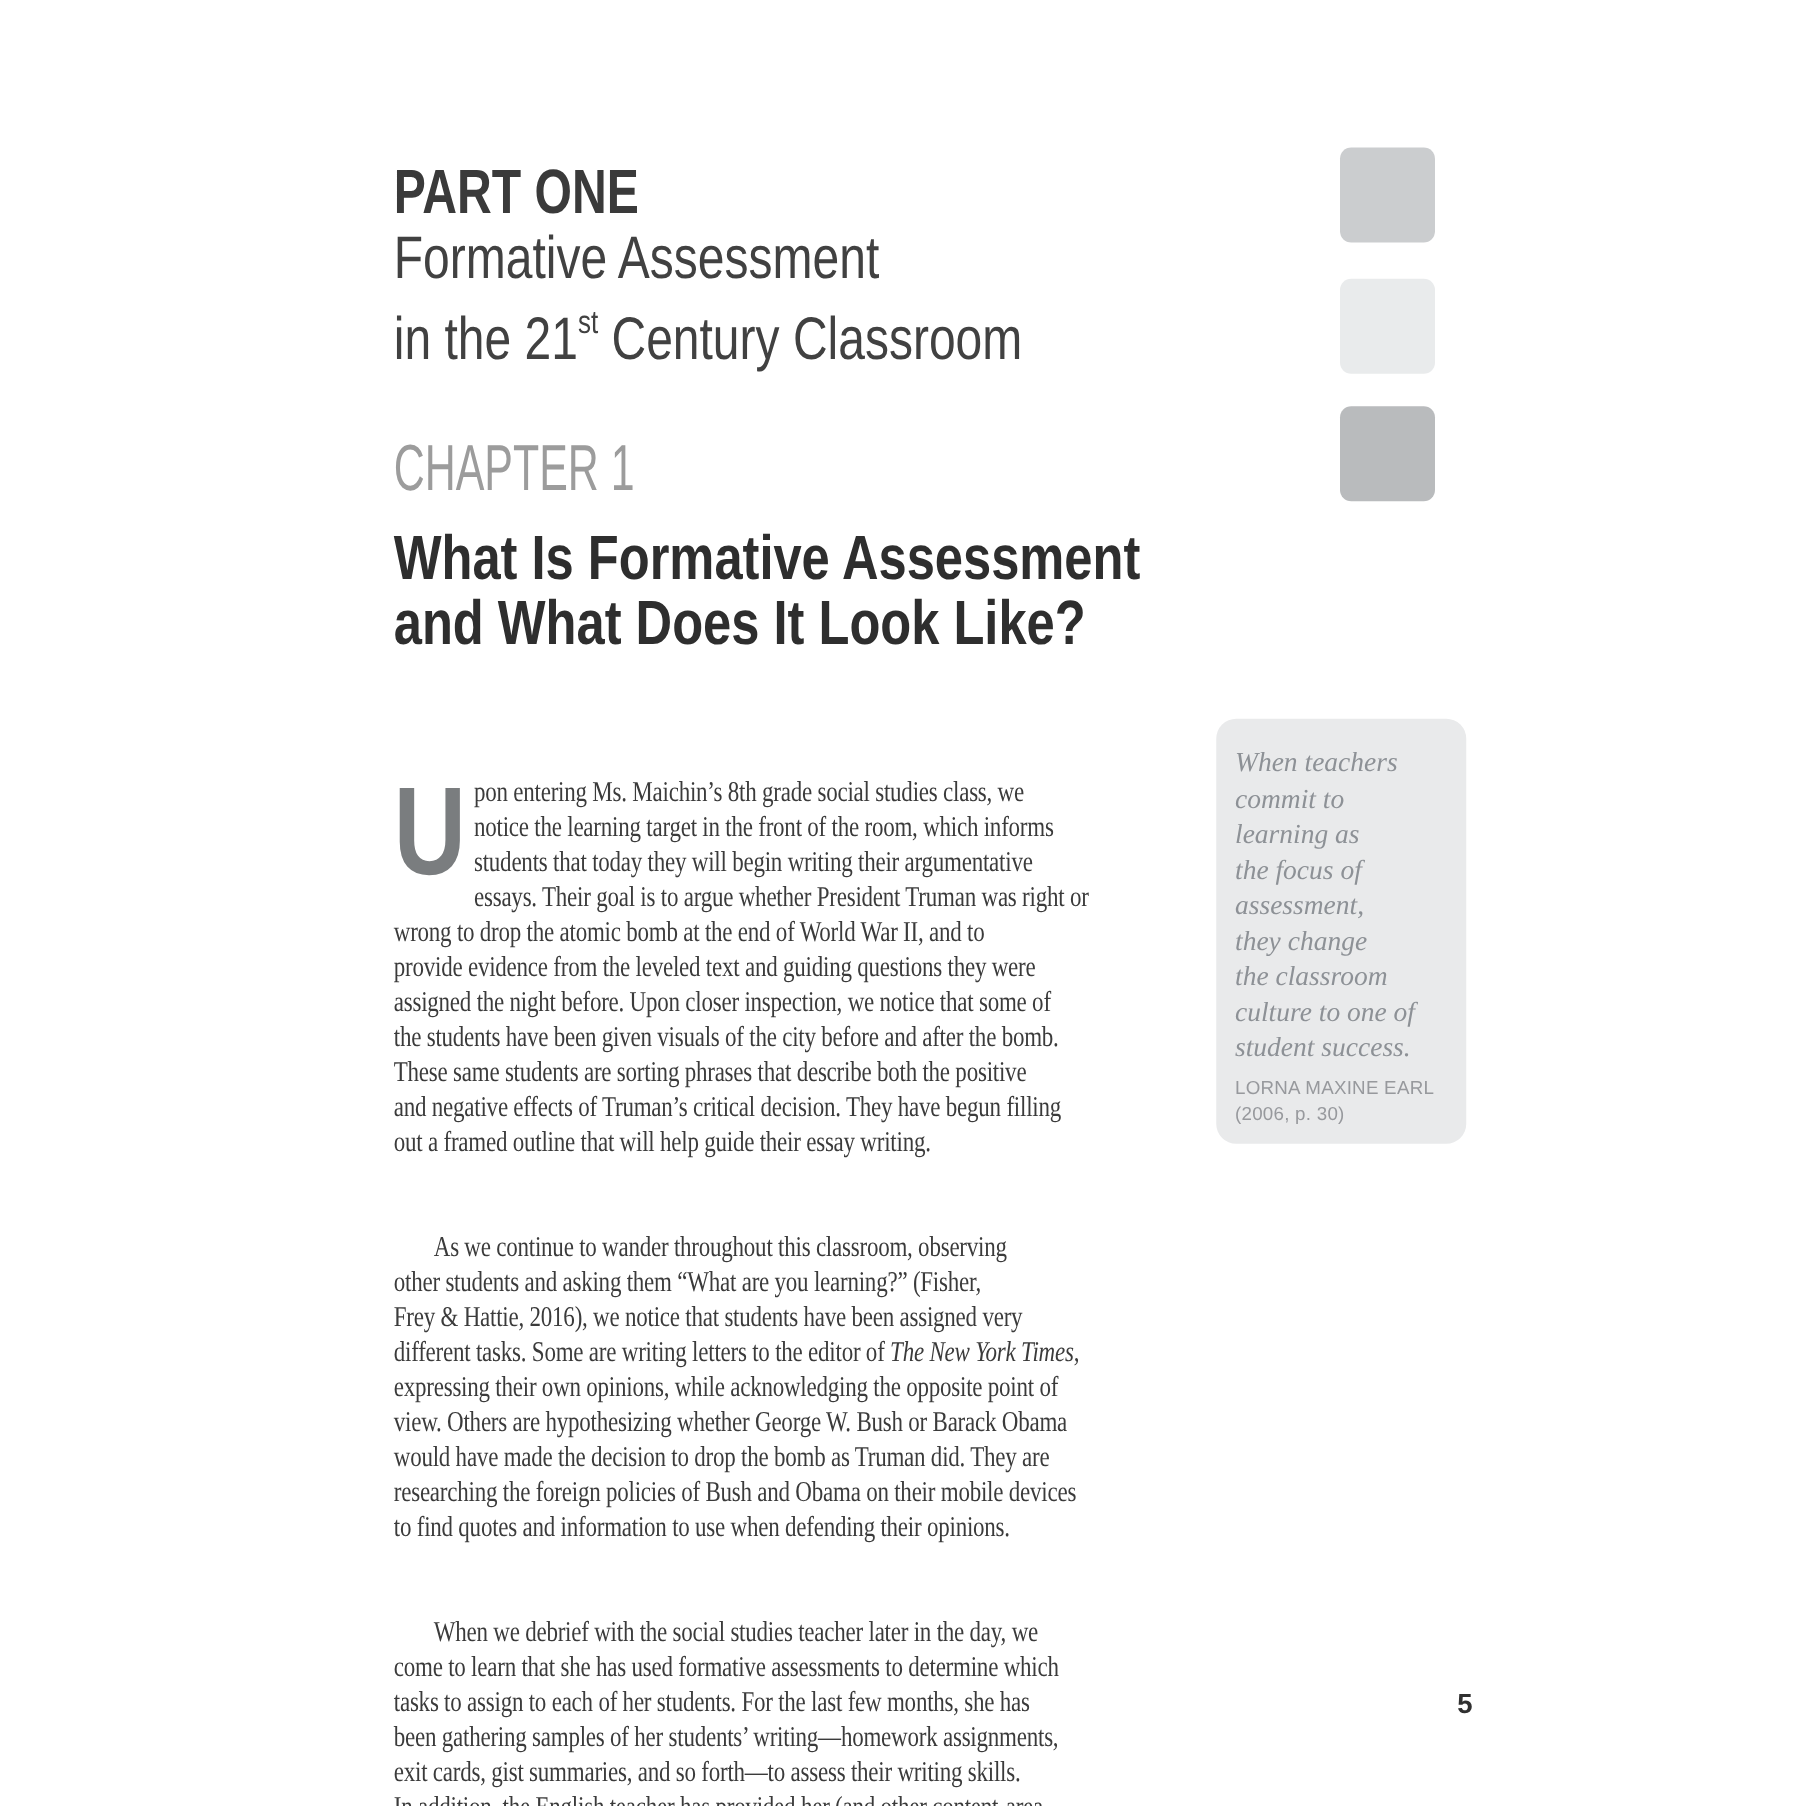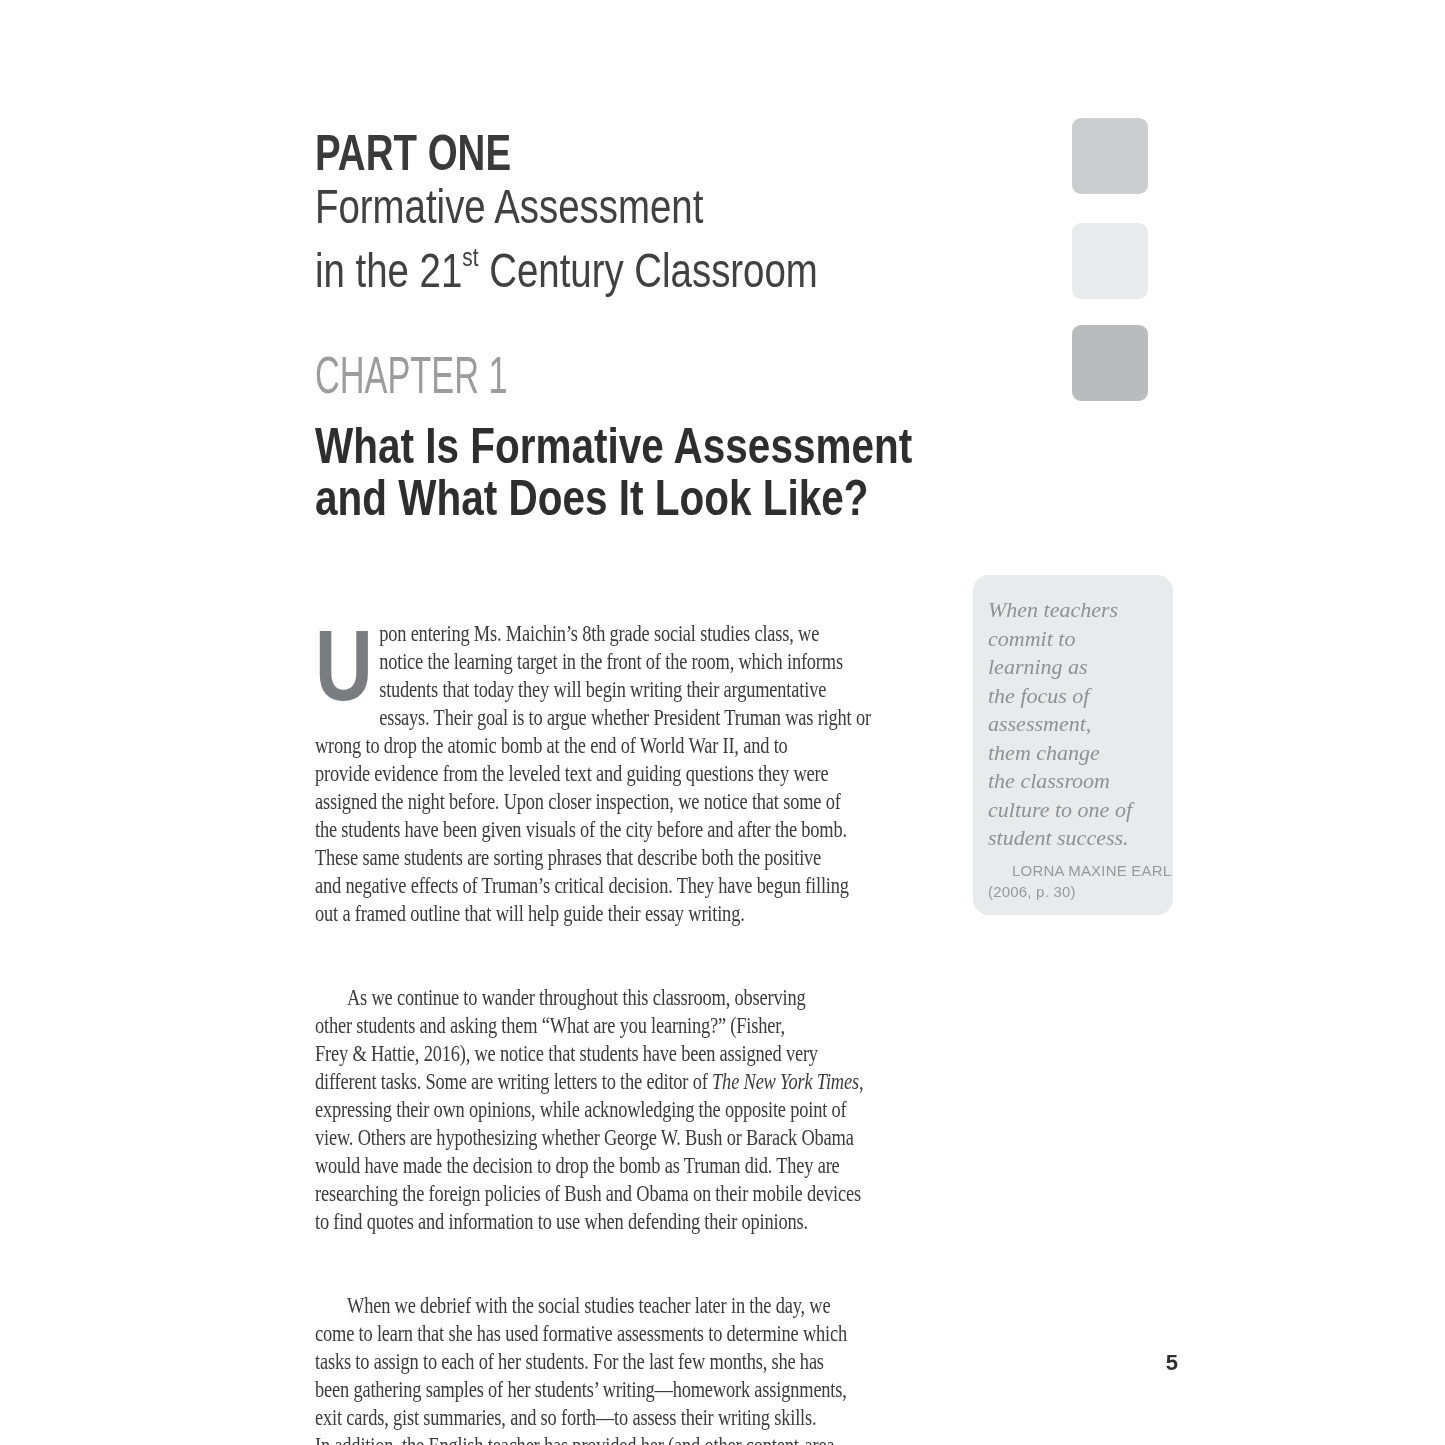--- a/index.html
+++ b/index.html
@@ -61,21 +61,21 @@
   }
   .quote {
     font-family:"Liberation Serif", serif; font-style:italic;
     font-size:22px; line-height:28.5px; white-space:pre;
   }
   .attr-name, .attr-cite {
     font-family:"Liberation Sans", sans-serif;
     font-size:15px; line-height:21px; color:#97999d;
     letter-spacing:0.2px; white-space:pre;
   }
-  .attr-name { margin-top:7px;margin-left:24px; }
+  .attr-name { margin-top:7px; }
 
   .page-number {
     left:1150px; top:1351px; width:28px; text-align:right;
     font-size:22px; font-weight:700; color:#303030; line-height:24px;
   }
 </style>
 </head>
 <body>
 
 <div class="page">
@@ -126,21 +126,21 @@
 exit cards, gist summaries, and so forth—to assess their writing skills.
 In addition, the English teacher has provided her (and other content-area</span></div>
   </div>
 
   <div class="abs sidebar" style="background-color: rgb(233, 234, 235);">
     <div class="quote" style="color: rgb(141, 145, 150);">When teachers
 commit to
 learning as
 the focus of
 assessment,
-them change
+they change
 the classroom
 culture to one of
 student success.</div>
     <div class="attr-name">LORNA MAXINE EARL</div>
     <div class="attr-cite">(2006, p. 30)</div>
   </div>
 
   <div class="abs page-number">5</div>
 
 </div>

